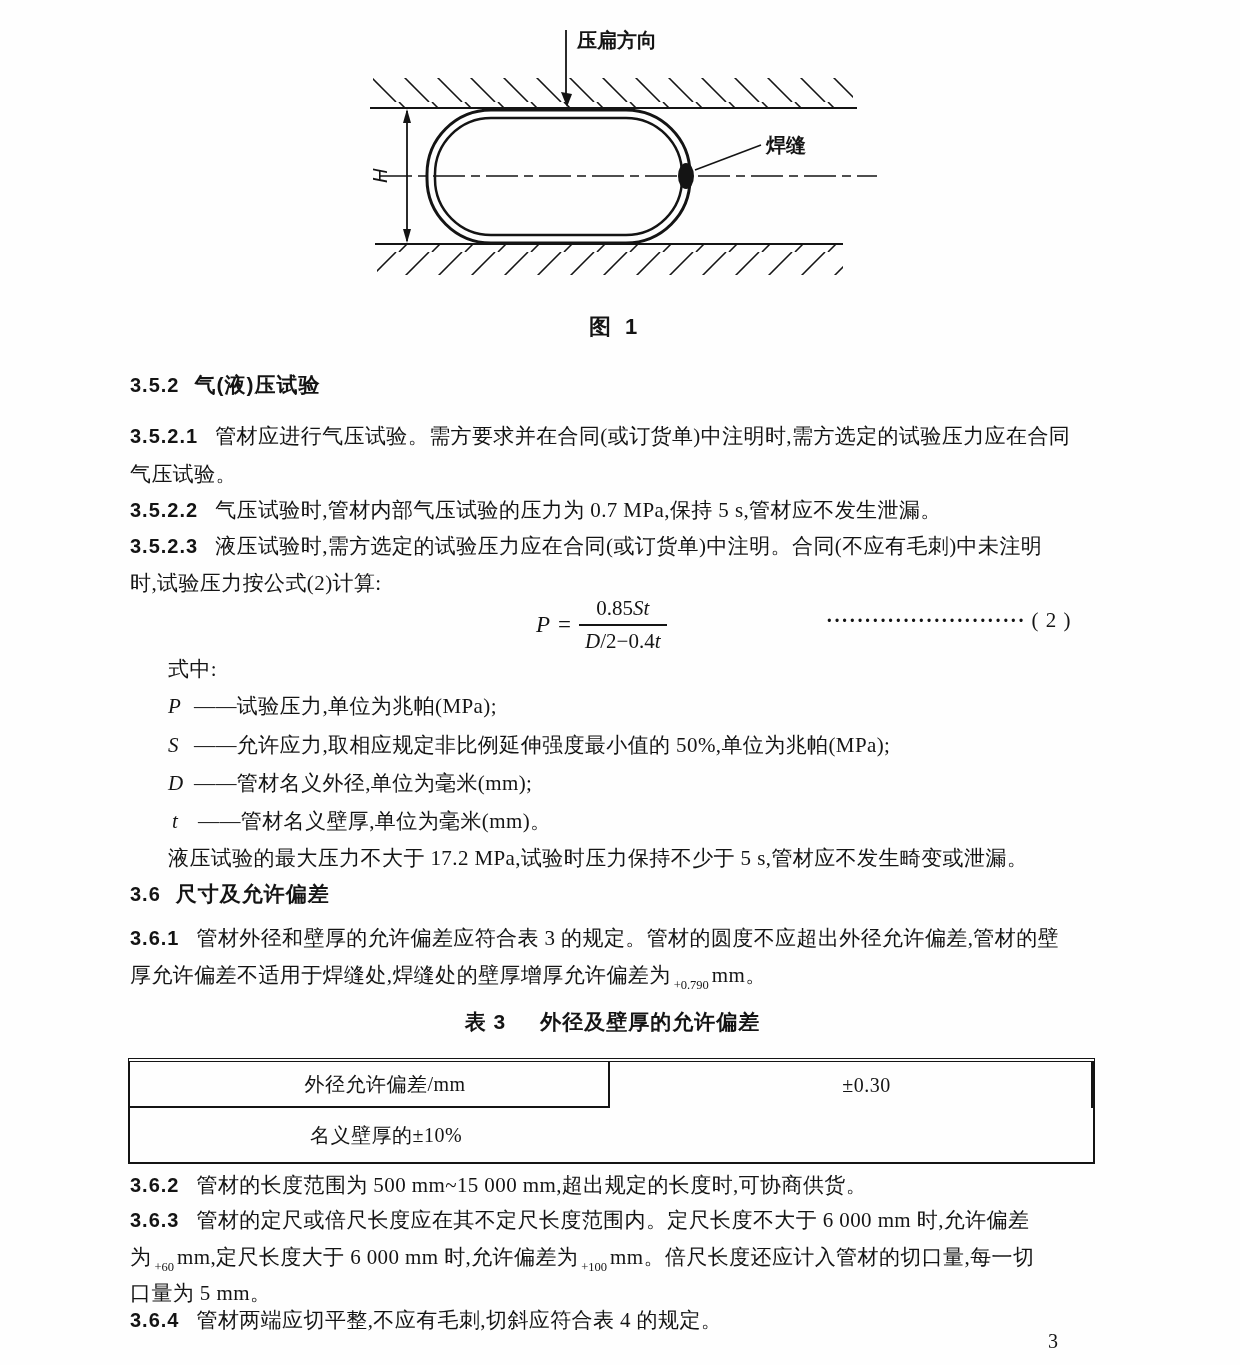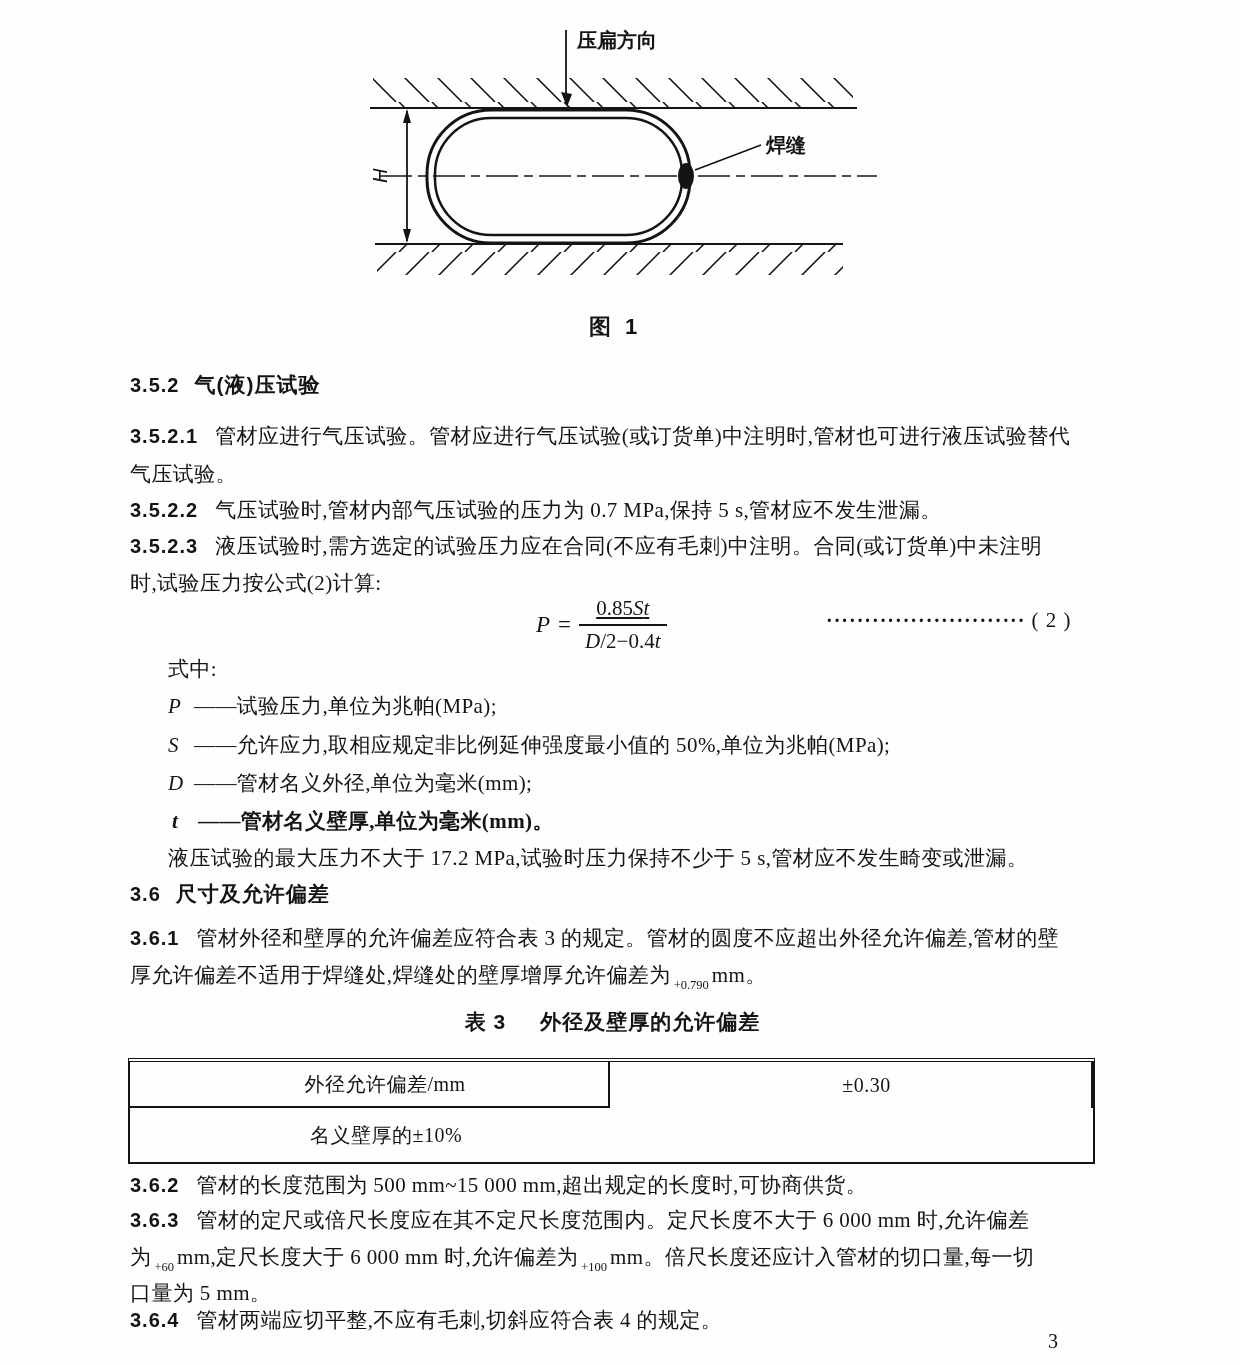--- a/index.html
+++ b/index.html
@@ -20,21 +20,21 @@
     font-family:"Liberation Sans","DejaVu Sans",sans-serif;
     font-weight:700; font-size:21px; letter-spacing:1px;
   }
   .hd .num{margin-right:15px;}
   .ivar{font-style:italic; font-family:"Liberation Serif","DejaVu Serif",serif;}
   .defterm{display:inline-block; min-width:26px; font-style:italic;}
   
   .formula{position:absolute; display:flex; align-items:center; font-size:23px;}
   .f-eq{margin:0 8px;}
   .frac{display:inline-flex; flex-direction:column; text-align:center; font-size:21px; vertical-align:middle;}
-  .frac-top{padding:0 10px 3px 10px; border-bottom:2px solid #141414;text-decoration:underline;}
+  .frac-top{padding:0 10px 3px 10px; border-bottom:2px solid #141414;}
   .frac-bot{padding:3px 6px 0 6px;}
   .dots{position:absolute; font-size:20px; font-weight:700; letter-spacing:1px; white-space:nowrap;}
   .eqno{margin-left:6px; font-weight:400; font-size:21px;}
   
   .tol{
     display:inline-flex; flex-direction:row; line-height:1; font-size:12.5px;
     vertical-align:-7px; margin:0 3px; letter-spacing:0;
   }
   
   .t3caption{position:absolute; text-align:center; font-family:"Liberation Sans","DejaVu Sans",sans-serif; font-weight:700; font-size:21px; letter-spacing:1px;}
@@ -92,32 +92,32 @@
     <text transform="rotate(-90 22 171)" x="22" y="171" font-size="20" font-style="italic" font-family="Liberation Serif, DejaVu Serif, serif" fill="#141414">H</text>
 
     <text x="224" y="322" font-size="22" font-weight="700" letter-spacing="4" fill="#141414">图 1</text>
   </svg>
 
   <div class="line hd" style="left:130px; top:370px;">
     <span class="num">3.5.2</span><span>气(液)压试验</span>
   </div>
 
   <div class="line" style="left:130px; top:421px;">
-    <span class="num">3.5.2.1</span><span>管材应进行气压试验。管材应进行气压试验(或订货单)中注明时,管材也可进行液压试验替代</span>
+    <span class="num">3.5.2.1</span><span>管材应进行气压试验。需方要求并在合同(或订货单)中注明时,需方选定的试验压力应在合同</span>
   </div>
   <div class="line" style="left:130px; top:459px;">
     <span>气压试验。</span>
   </div>
 
   <div class="line" style="left:130px; top:495px;">
     <span class="num">3.5.2.2</span><span>气压试验时,管材内部气压试验的压力为 0.7 MPa,保持 5 s,管材应不发生泄漏。</span>
   </div>
 
   <div class="line" style="left:130px; top:531px;">
-    <span class="num">3.5.2.3</span><span>液压试验时,需方选定的试验压力应在合同(不应有毛刺)中注明。合同(或订货单)中未注明</span>
+    <span class="num">3.5.2.3</span><span>液压试验时,需方选定的试验压力应在合同(或订货单)中注明。合同(不应有毛刺)中未注明</span>
   </div>
   <div class="line" style="left:130px; top:568px;">
     <span>时,试验压力按公式(2)计算:</span>
   </div>
 
   <div class="formula" style="left:536px; top:596px;">
     <span class="ivar">P</span>
     <span class="f-eq">=</span>
     <span class="frac">
       <span class="frac-top"><span>0.85</span><span class="ivar">S</span><span class="ivar">t</span></span>
@@ -134,21 +134,21 @@
 
   <div class="line" style="left:168px; top:691px;">
     <span class="defterm">P</span><span>——试验压力,单位为兆帕(MPa);</span>
   </div>
   <div class="line" style="left:168px; top:730px;">
     <span class="defterm">S</span><span>——允许应力,取相应规定非比例延伸强度最小值的 50%,单位为兆帕(MPa);</span>
   </div>
   <div class="line" style="left:168px; top:768px;">
     <span class="defterm">D</span><span>——管材名义外径,单位为毫米(mm);</span>
   </div>
-  <div class="line" style="left:172px; top:806px;font-weight:bold;">
+  <div class="line" style="left:172px; top:806px;">
     <span class="defterm">t</span><span>——管材名义壁厚,单位为毫米(mm)。</span>
   </div>
 
   <div class="line" style="left:168px; top:843px;">
     <span>液压试验的最大压力不大于 17.2 MPa,试验时压力保持不少于 5 s,管材应不发生畸变或泄漏。</span>
   </div>
 
   <div class="line hd" style="left:130px; top:879px;">
     <span class="num">3.6</span><span>尺寸及允许偏差</span>
   </div>

